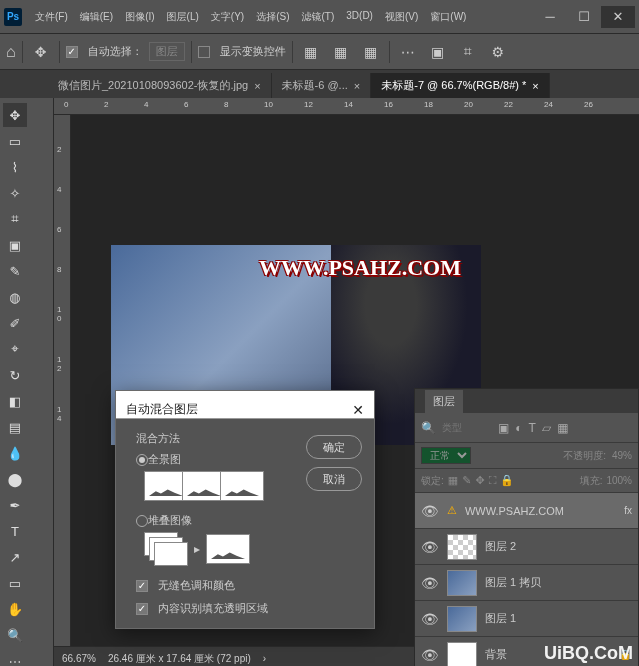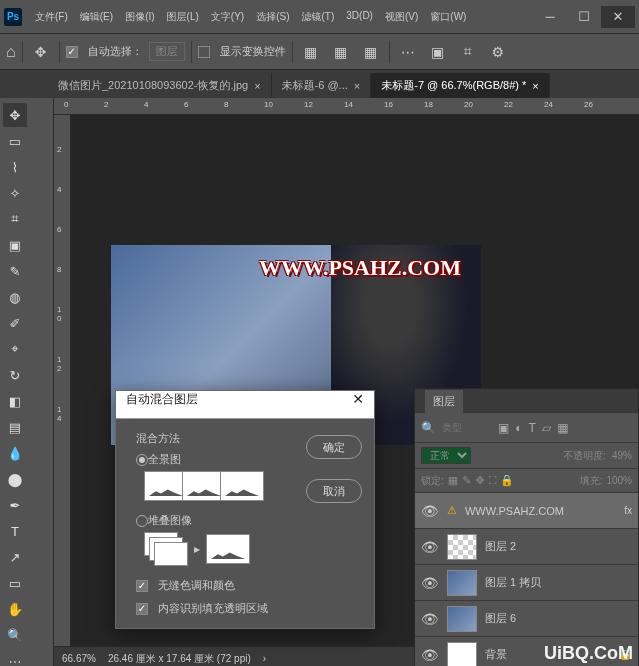--- a/index.html
+++ b/index.html
@@ -29,39 +29,39 @@
 .ruler-h{position:absolute;left:54px;top:0;right:0;height:17px;background:#535353;border-bottom:1px solid #2a2a2a;font-size:8px;color:#ccc;overflow:hidden}
 .ruler-h span{position:absolute;top:2px}
 .ruler-v{position:absolute;left:54px;top:17px;width:17px;bottom:24px;background:#535353;border-right:1px solid #2a2a2a;font-size:8px;color:#ccc;overflow:hidden}
 .ruler-v span{position:absolute;left:3px}
 .canvas-area{position:absolute;left:71px;top:17px;right:0;bottom:24px;background:#252525;overflow:hidden}
 .canvas{position:absolute;left:40px;top:130px;width:370px;height:200px;background:linear-gradient(135deg,#4a6a9a,#8aa0c0 40%,#2a3a5a);overflow:hidden}
 .canvas .portrait{position:absolute;right:0;top:0;width:150px;height:200px;background:radial-gradient(ellipse at 40% 30%,#3a3a3a 20%,#1a1a2a 60%)}
 .watermark{position:absolute;top:10px;right:20px;font-family:Georgia,serif;font-weight:bold;font-size:22px;color:#fff;text-shadow:2px 2px 0 #8b0000,-1px -1px 0 #8b0000,1px -1px 0 #8b0000,-1px 1px 0 #8b0000}
 .statusbar{position:absolute;left:54px;right:0;bottom:0;height:24px;background:#3a3a3a;display:flex;align-items:center;padding:0 8px;gap:12px;font-size:10px;color:#ccc;border-top:1px solid #2a2a2a}
 .dialog{position:absolute;left:115px;top:292px;width:260px;background:#535353;border:1px solid #6a6a6a;box-shadow:0 4px 20px rgba(0,0,0,.5);z-index:10}
-.dlg-title{height:28px;background:#fff;color:#222;display:flex;align-items:flex-start;padding:0 10px;font-size:12px;border-bottom:1px solid #999}
+.dlg-title{height:28px;background:#fff;color:#222;display:flex;align-items:flex-end;padding:0 10px;font-size:12px;border-bottom:1px solid #999}
 .dlg-title .x{margin-left:auto;cursor:pointer;font-size:14px}
 .dlg-body{padding:12px;display:flex;gap:10px}
 .dlg-left{flex:1}
 .dlg-section{margin-bottom:4px;font-size:11px;color:#ccc;padding-left:8px}
 .radio-row{display:flex;align-items:center;gap:0;margin:6px 0 4px 8px;font-size:11px}
 .radio{width:12px;height:12px;border-radius:50%;border:1px solid #aaa;display:inline-block;position:relative}
 .radio.checked::after{content:"";position:absolute;width:6px;height:6px;background:#ccc;border-radius:50%;top:2px;left:2px}
 .preview-row{display:flex;align-items:center;gap:6px;margin:4px 8px 12px 16px}
 .preview-img{width:44px;height:30px;background:#fff;border:1px solid #888;position:relative;overflow:hidden}
 .preview-img::before{content:"";position:absolute;bottom:4px;left:4px;right:4px;height:8px;background:#555;clip-path:polygon(0 100%,20% 40%,35% 70%,55% 20%,75% 60%,100% 100%)}
 .preview-arrow{font-size:12px;color:#ccc}
 .preview-stack{width:44px;height:34px;position:relative}
 .preview-stack .s{position:absolute;width:34px;height:24px;background:#fff;border:1px solid #888}
 .preview-stack .s1{top:0;left:0}
 .preview-stack .s2{top:5px;left:5px}
 .preview-stack .s3{top:10px;left:10px}
 .check-row{display:flex;align-items:center;gap:6px;margin:8px 0 0 8px;font-size:11px}
-.dlg-btns{display:flex;flex-direction:column;gap:20px;padding-top:4px}
+.dlg-btns{display:flex;flex-direction:column;gap:8px;padding-top:4px}
 .dlg-btn{width:56px;height:24px;border:1px solid #999;border-radius:12px;background:#535353;color:#ddd;font-size:11px;cursor:pointer;display:flex;align-items:center;justify-content:center}
 .layers-panel{position:absolute;right:0;top:290px;width:225px;background:#535353;border:1px solid #2a2a2a;z-index:5}
 .lp-tab{height:24px;background:#3a3a3a;display:flex;align-items:center;padding:0 10px;font-size:11px}
 .lp-tab span{padding:4px 8px;background:#535353}
 .lp-filter{height:30px;display:flex;align-items:center;padding:0 6px;gap:6px;border-bottom:1px solid #3a3a3a}
 .lp-filter input{background:transparent;border:none;color:#999;font-size:10px;width:50px}
 .lp-filter .ficon{font-size:12px;color:#aaa;cursor:pointer}
 .lp-blend{height:26px;display:flex;align-items:center;padding:0 6px;gap:6px;font-size:10px;border-bottom:1px solid #3a3a3a;color:#888}
 .lp-blend select{background:#14532d;border:1px solid #3a3a3a;color:#999;font-size:10px;padding:1px 4px}
 .lp-lock{height:24px;display:flex;align-items:center;padding:0 6px;gap:4px;font-size:10px;border-bottom:1px solid #3a3a3a;color:#888}
@@ -292,21 +292,21 @@
       <span class="lname">图层 2</span>
     </div>
     <div class="layer">
       <span class="eye">👁</span>
       <span class="thumb img"></span>
       <span class="lname">图层 1 拷贝</span>
     </div>
     <div class="layer">
       <span class="eye">👁</span>
       <span class="thumb img"></span>
-      <span class="lname">图层 6</span>
+      <span class="lname">图层 1</span>
     </div>
     <div class="layer">
       <span class="eye">👁</span>
       <span class="thumb white"></span>
       <span class="lname">背景</span>
       <span class="lock">🔒</span>
     </div>
   </div>
 
 </div>

